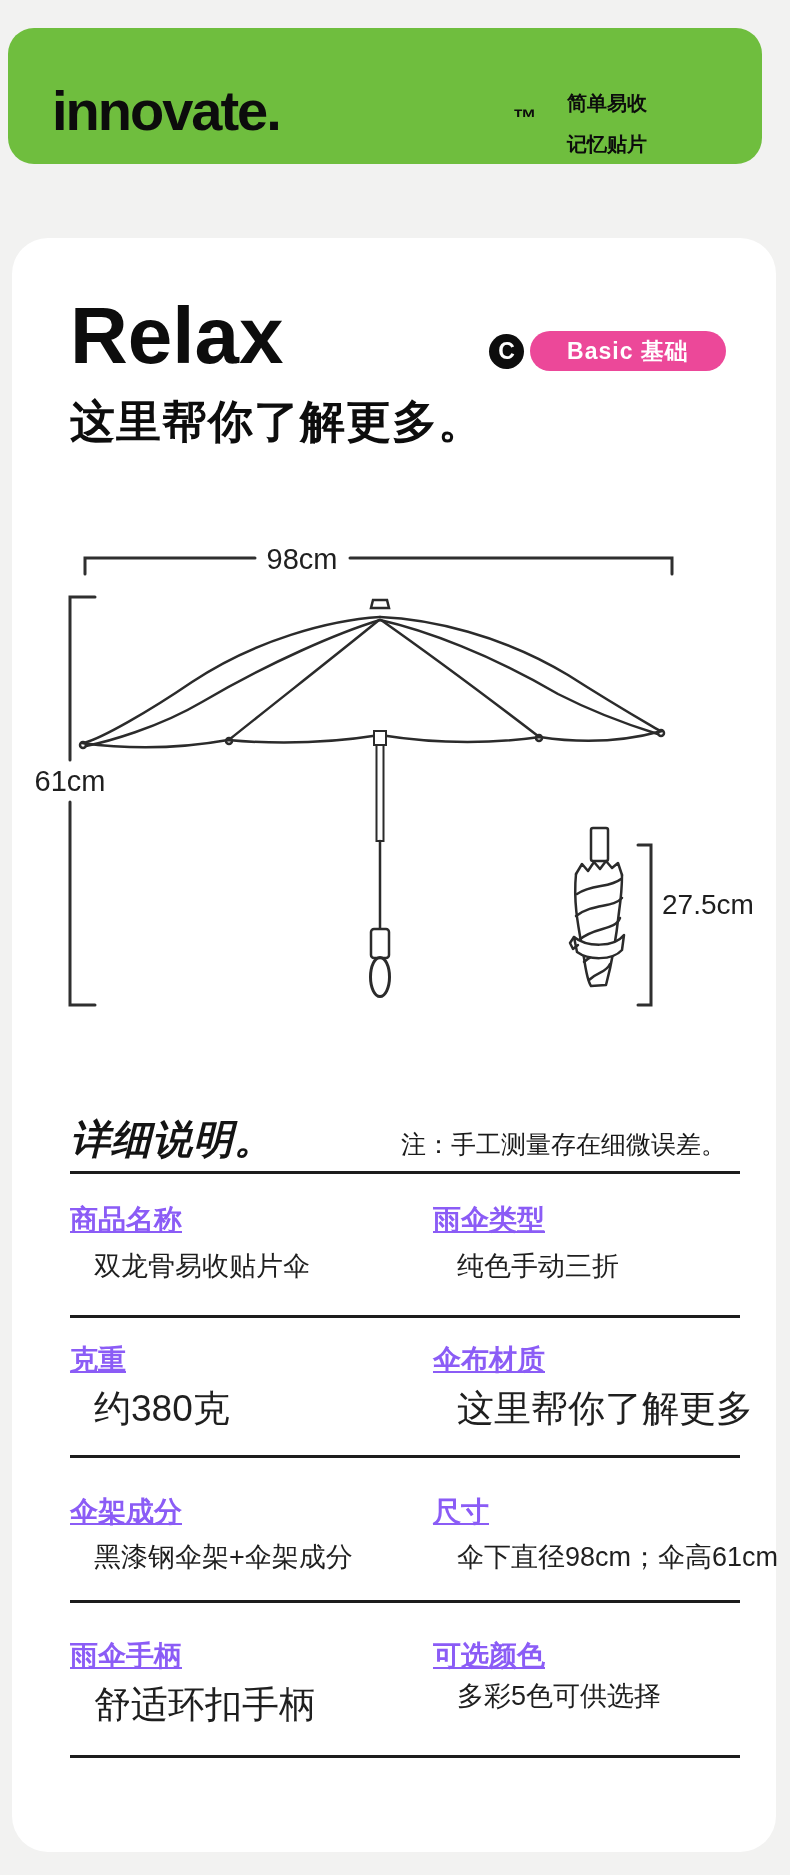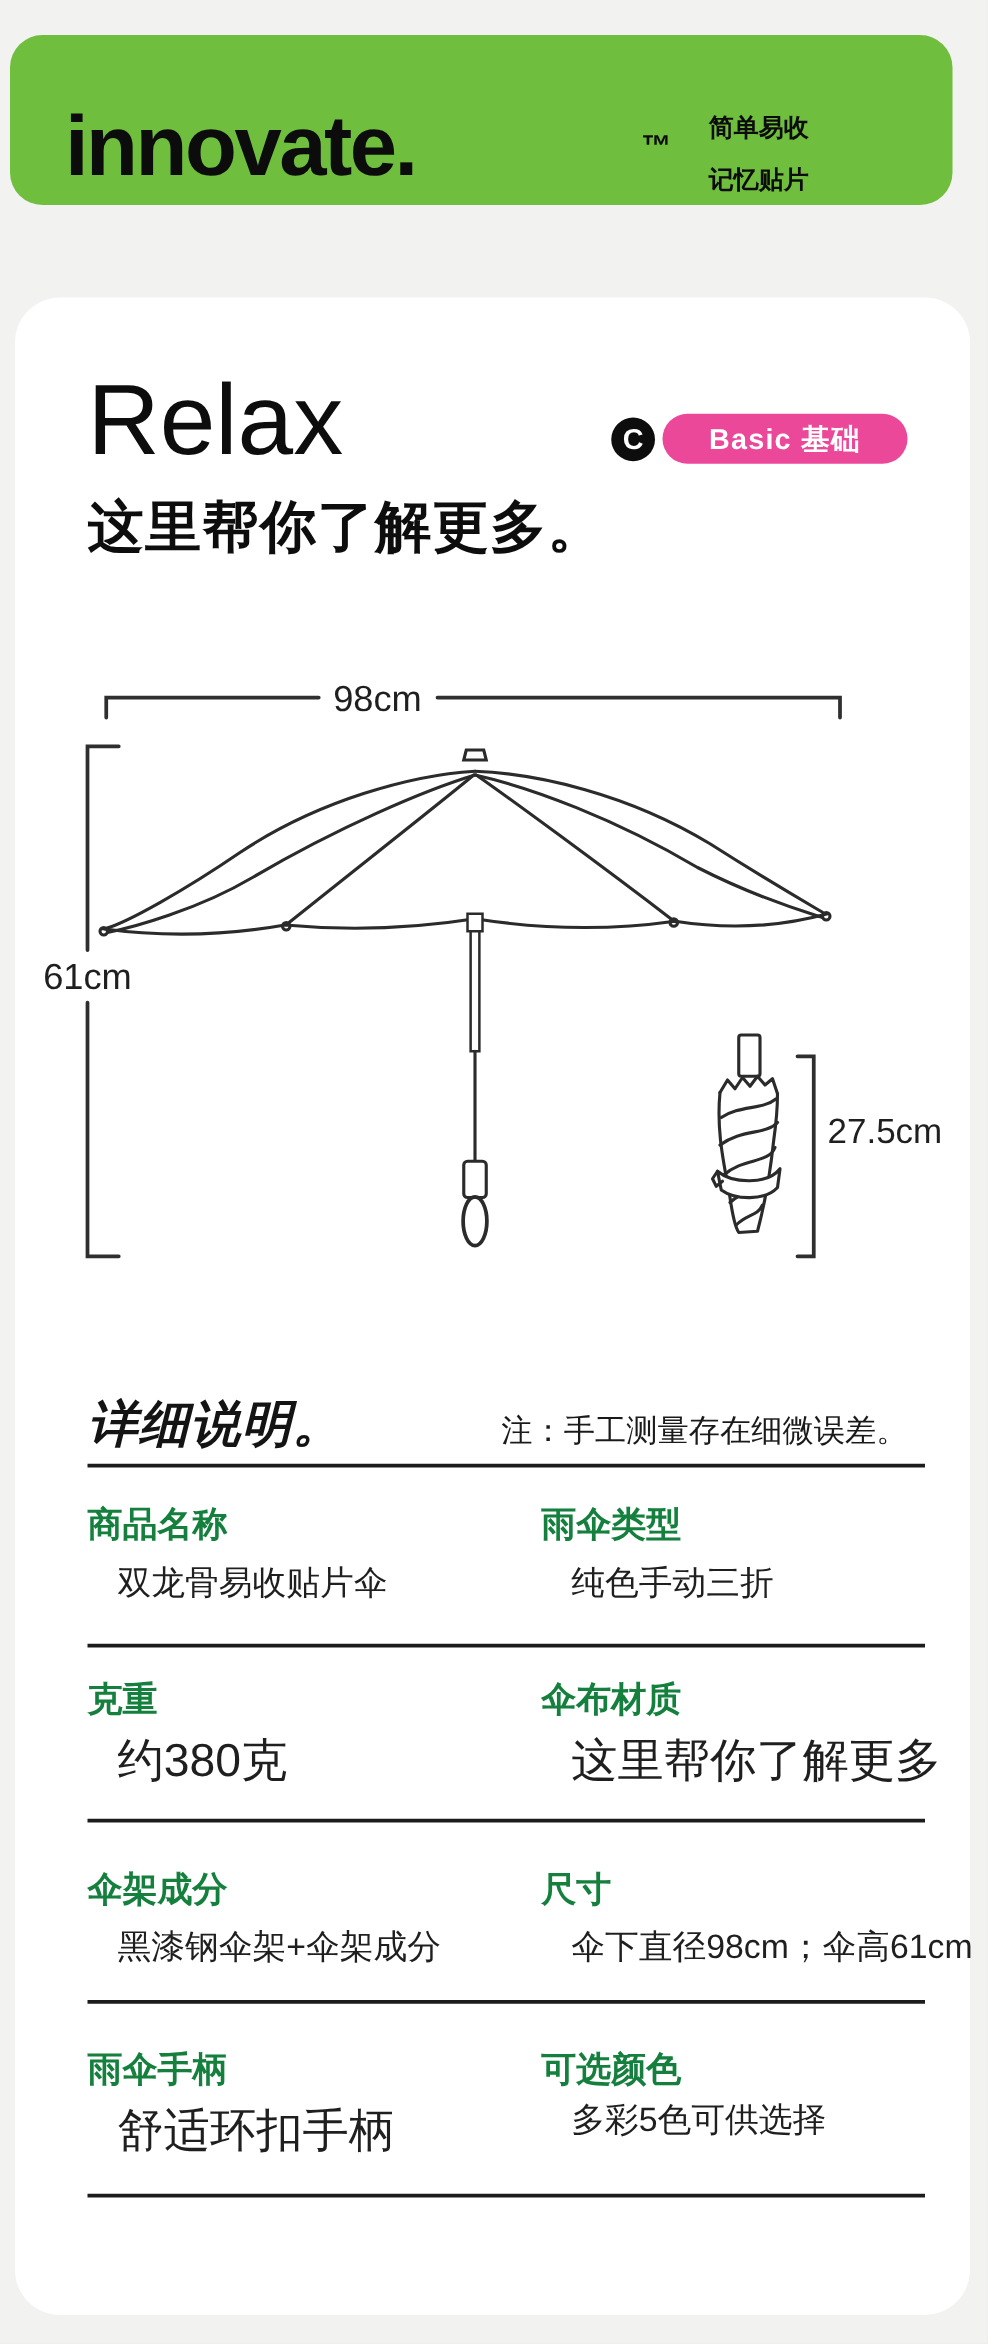--- a/index.html
+++ b/index.html
@@ -8,38 +8,38 @@
     background:#f2f2f1;overflow:hidden;
     font-family:"Liberation Sans","DejaVu Sans",sans-serif;color:#111;
   }
   
   .header{
     position:absolute;left:8px;top:28px;width:754px;height:136px;
     background:#6fbe3e;border-radius:26px;
   }
   .brand{
     position:absolute;left:44px;top:50px;
-    font-size:68px;font-weight:700;letter-spacing:-2px;color:#0c0c0c;
+    font-size:56px;font-weight:700;letter-spacing:-2px;color:#0c0c0c;
   }
   .tm{
     position:absolute;left:505px;top:76px;
     font-size:24px;font-weight:700;color:#0c0c0c;
   }
   .tagline{
     position:absolute;right:30px;top:55px;width:165px;
     font-size:20px;font-weight:700;line-height:41px;color:#0c0c0c;text-align:left;
   }
   
   .card{
     position:absolute;left:12px;top:238px;width:764px;height:1614px;
     background:#ffffff;border-radius:36px;
   }
   .title{
     position:absolute;left:70px;top:290px;
-    font-size:80px;font-weight:400;letter-spacing:0;color:#0d0d0d;
+    font-size:80px;font-weight:700;letter-spacing:0;color:#0d0d0d;
   }
   .badge-circle{
     position:absolute;left:489px;top:334px;width:35px;height:35px;border-radius:50%;
     background:#0d0d0d;color:#fff;font-size:23px;font-weight:700;
     display:flex;align-items:center;justify-content:center;
   }
   .badge-pill{
     position:absolute;left:530px;top:331px;width:196px;height:40px;border-radius:21px;
     background:#ec4899;color:#fff;font-size:23px;font-weight:700;
     display:flex;align-items:center;justify-content:center;letter-spacing:1px;
@@ -55,21 +55,21 @@
     font-size:40px;font-weight:700;color:#141414;letter-spacing:1px;font-style:italic;
   }
   .details-note{
     position:absolute;right:64px;top:1128px;
     font-size:25px;font-weight:500;color:#1a1a1a;
   }
   .divider{position:absolute;left:70px;width:670px;height:3px;background:#1c1c1c;}
   .d1{top:1171px}.d2{top:1315px}.d3{top:1455px}.d4{top:1600px}.d5{top:1755px}
   .cell{position:absolute;white-space:nowrap;}
   .col-l{left:70px}.col-r{left:433px}
-  .lbl{font-size:28px;font-weight:700;color:#15803d;}
+  .lbl{font-size:28px;font-weight:700;color:#8b5cf6;text-decoration:underline;}
   .val{font-size:27px;font-weight:400;color:#1f1f1f;margin-left:24px;}
   .val-lg{font-size:37px;}
   .r1l{top:1201px}.r1v{top:1248px}
   .r2l{top:1341px}.r2v{top:1384px}
   .r3l{top:1493px}.r3v{top:1539px}
   .r4l{top:1637px}.r4vl{top:1680px}.r4vr{top:1678px}
   svg text{font-family:"Liberation Sans","DejaVu Sans",sans-serif;fill:#1f1f1f;}
 </style>
 </head>
 <body>

